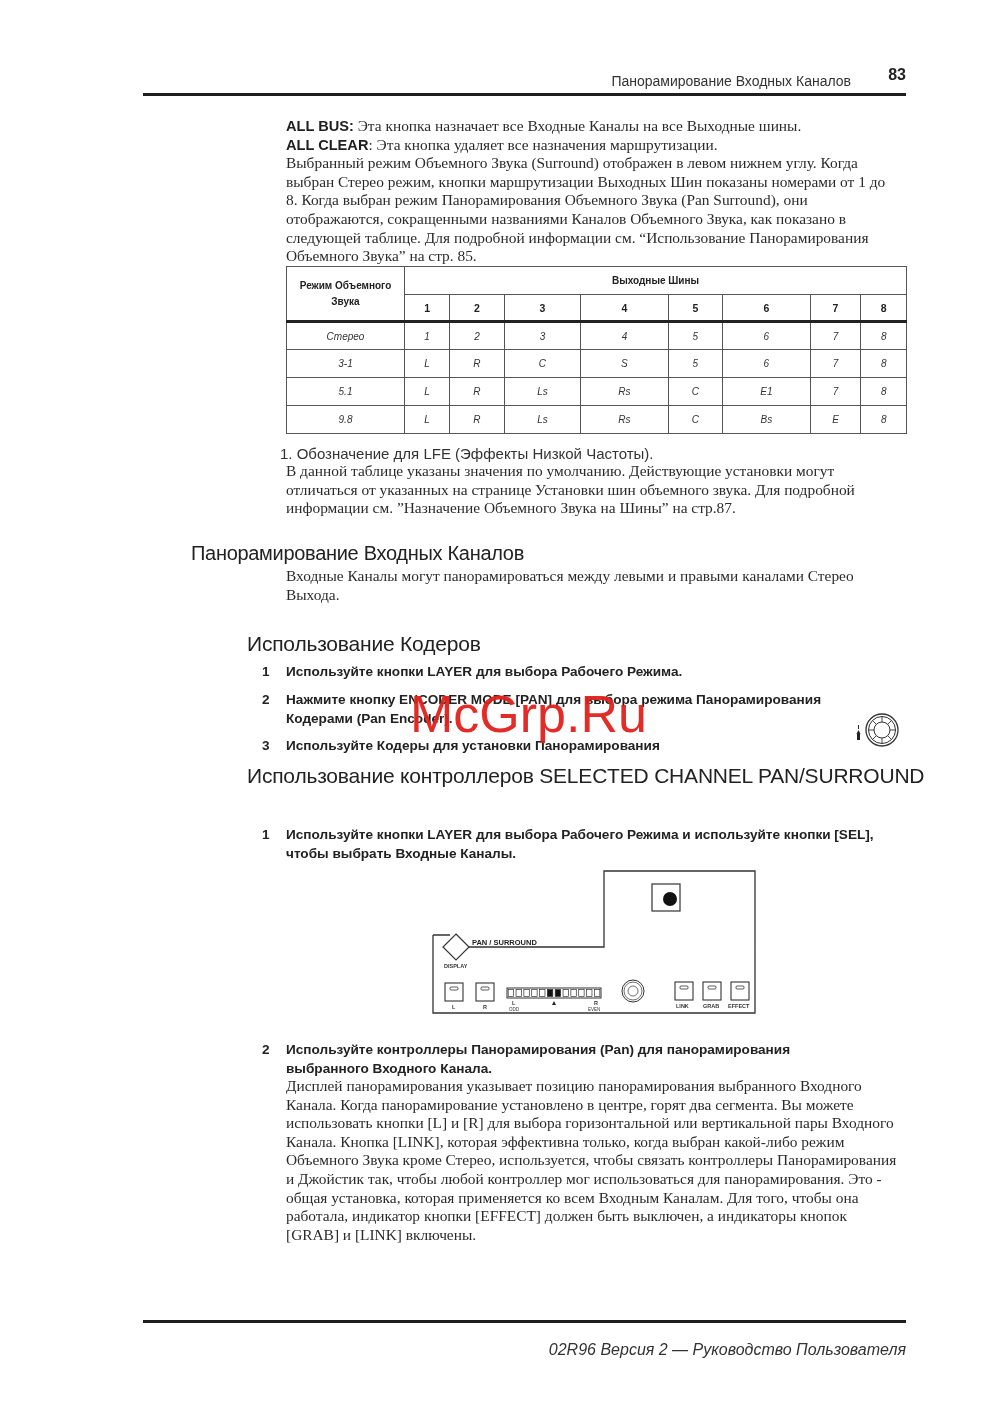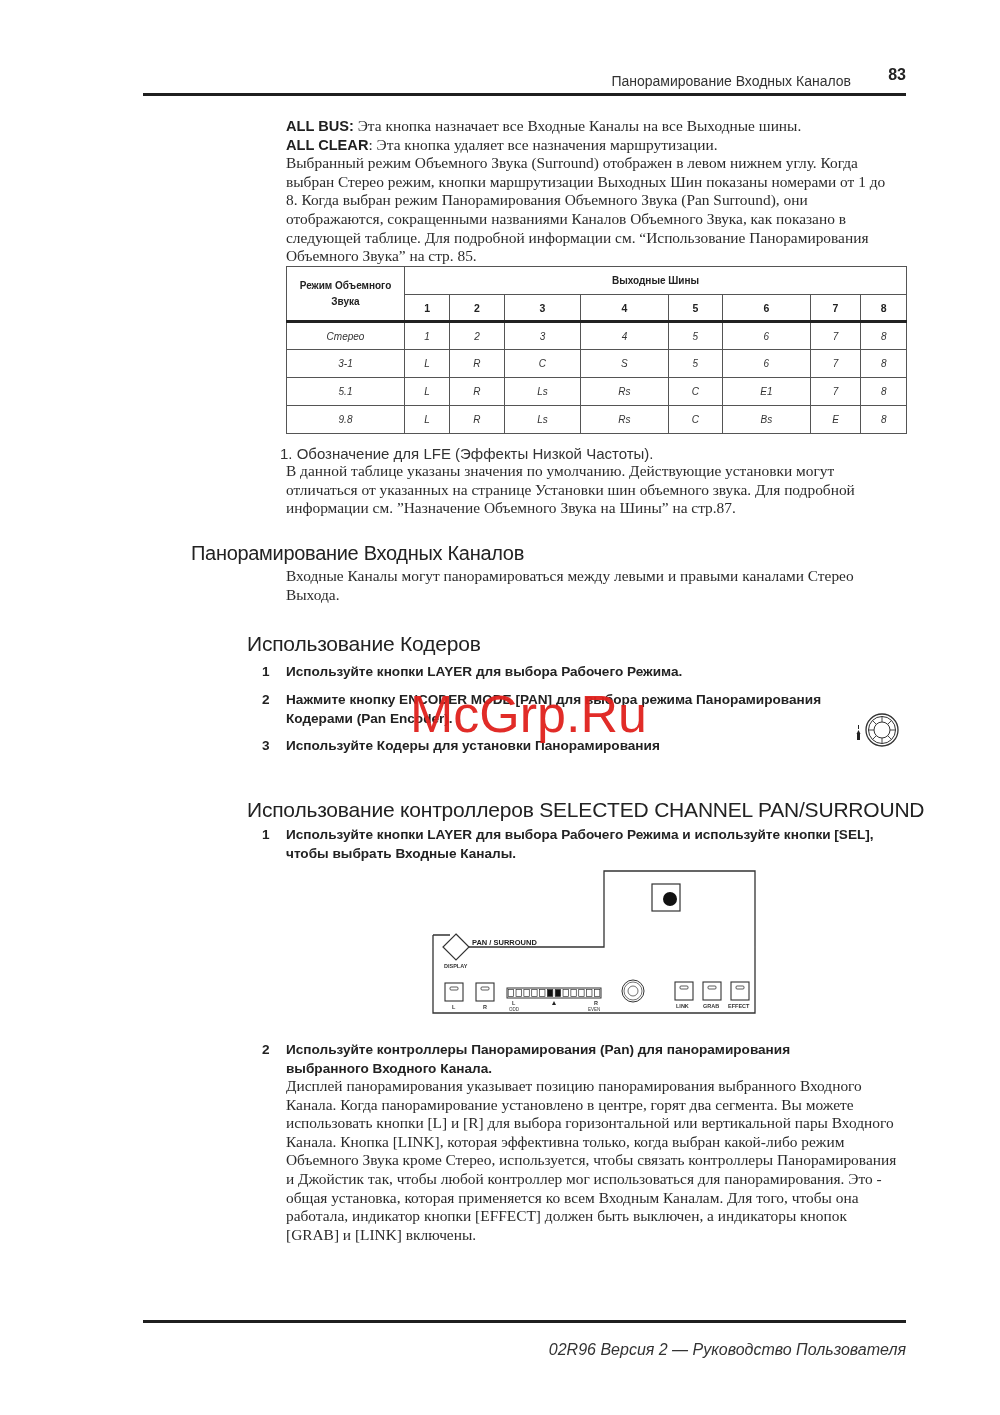--- a/index.html
+++ b/index.html
@@ -170,21 +170,21 @@
       <line x1="16.5" y1="20" x2="22" y2="20"></line>
       <line x1="38" y1="20" x2="43.5" y2="20"></line>
       <line x1="20.5" y1="10.5" x2="24.3" y2="14.3"></line>
       <line x1="35.7" y1="25.7" x2="39.5" y2="29.5"></line>
       <line x1="39.5" y1="10.5" x2="35.7" y2="14.3"></line>
       <line x1="24.3" y1="25.7" x2="20.5" y2="29.5"></line>
     </g>
   </svg>
 </div>
 
-<div class="h2" style="top:798px;">Использование контроллеров SELECTED CHANNEL PAN/SURROUND</div>
+<div class="h2" style="top:764px;">Использование контроллеров SELECTED CHANNEL PAN/SURROUND</div>
 
 <div class="step" style="top:825px;">
   <span class="num">1</span>
   <span class="txt">Используйте кнопки LAYER для выбора Рабочего Режима и используйте кнопки [SEL], чтобы выбрать Входные Каналы.</span>
 </div>
 
 <div class="panel-diagram">
   <svg width="327" height="147" viewBox="0 0 327 147" font-family="Liberation Sans, sans-serif">
 
     <path d="M3,67 L20,67 M32,79 L174,79 L174,3 L325,3 L325,145 L3,145 L3,67" fill="none" stroke="#333" stroke-width="1.3"></path>

